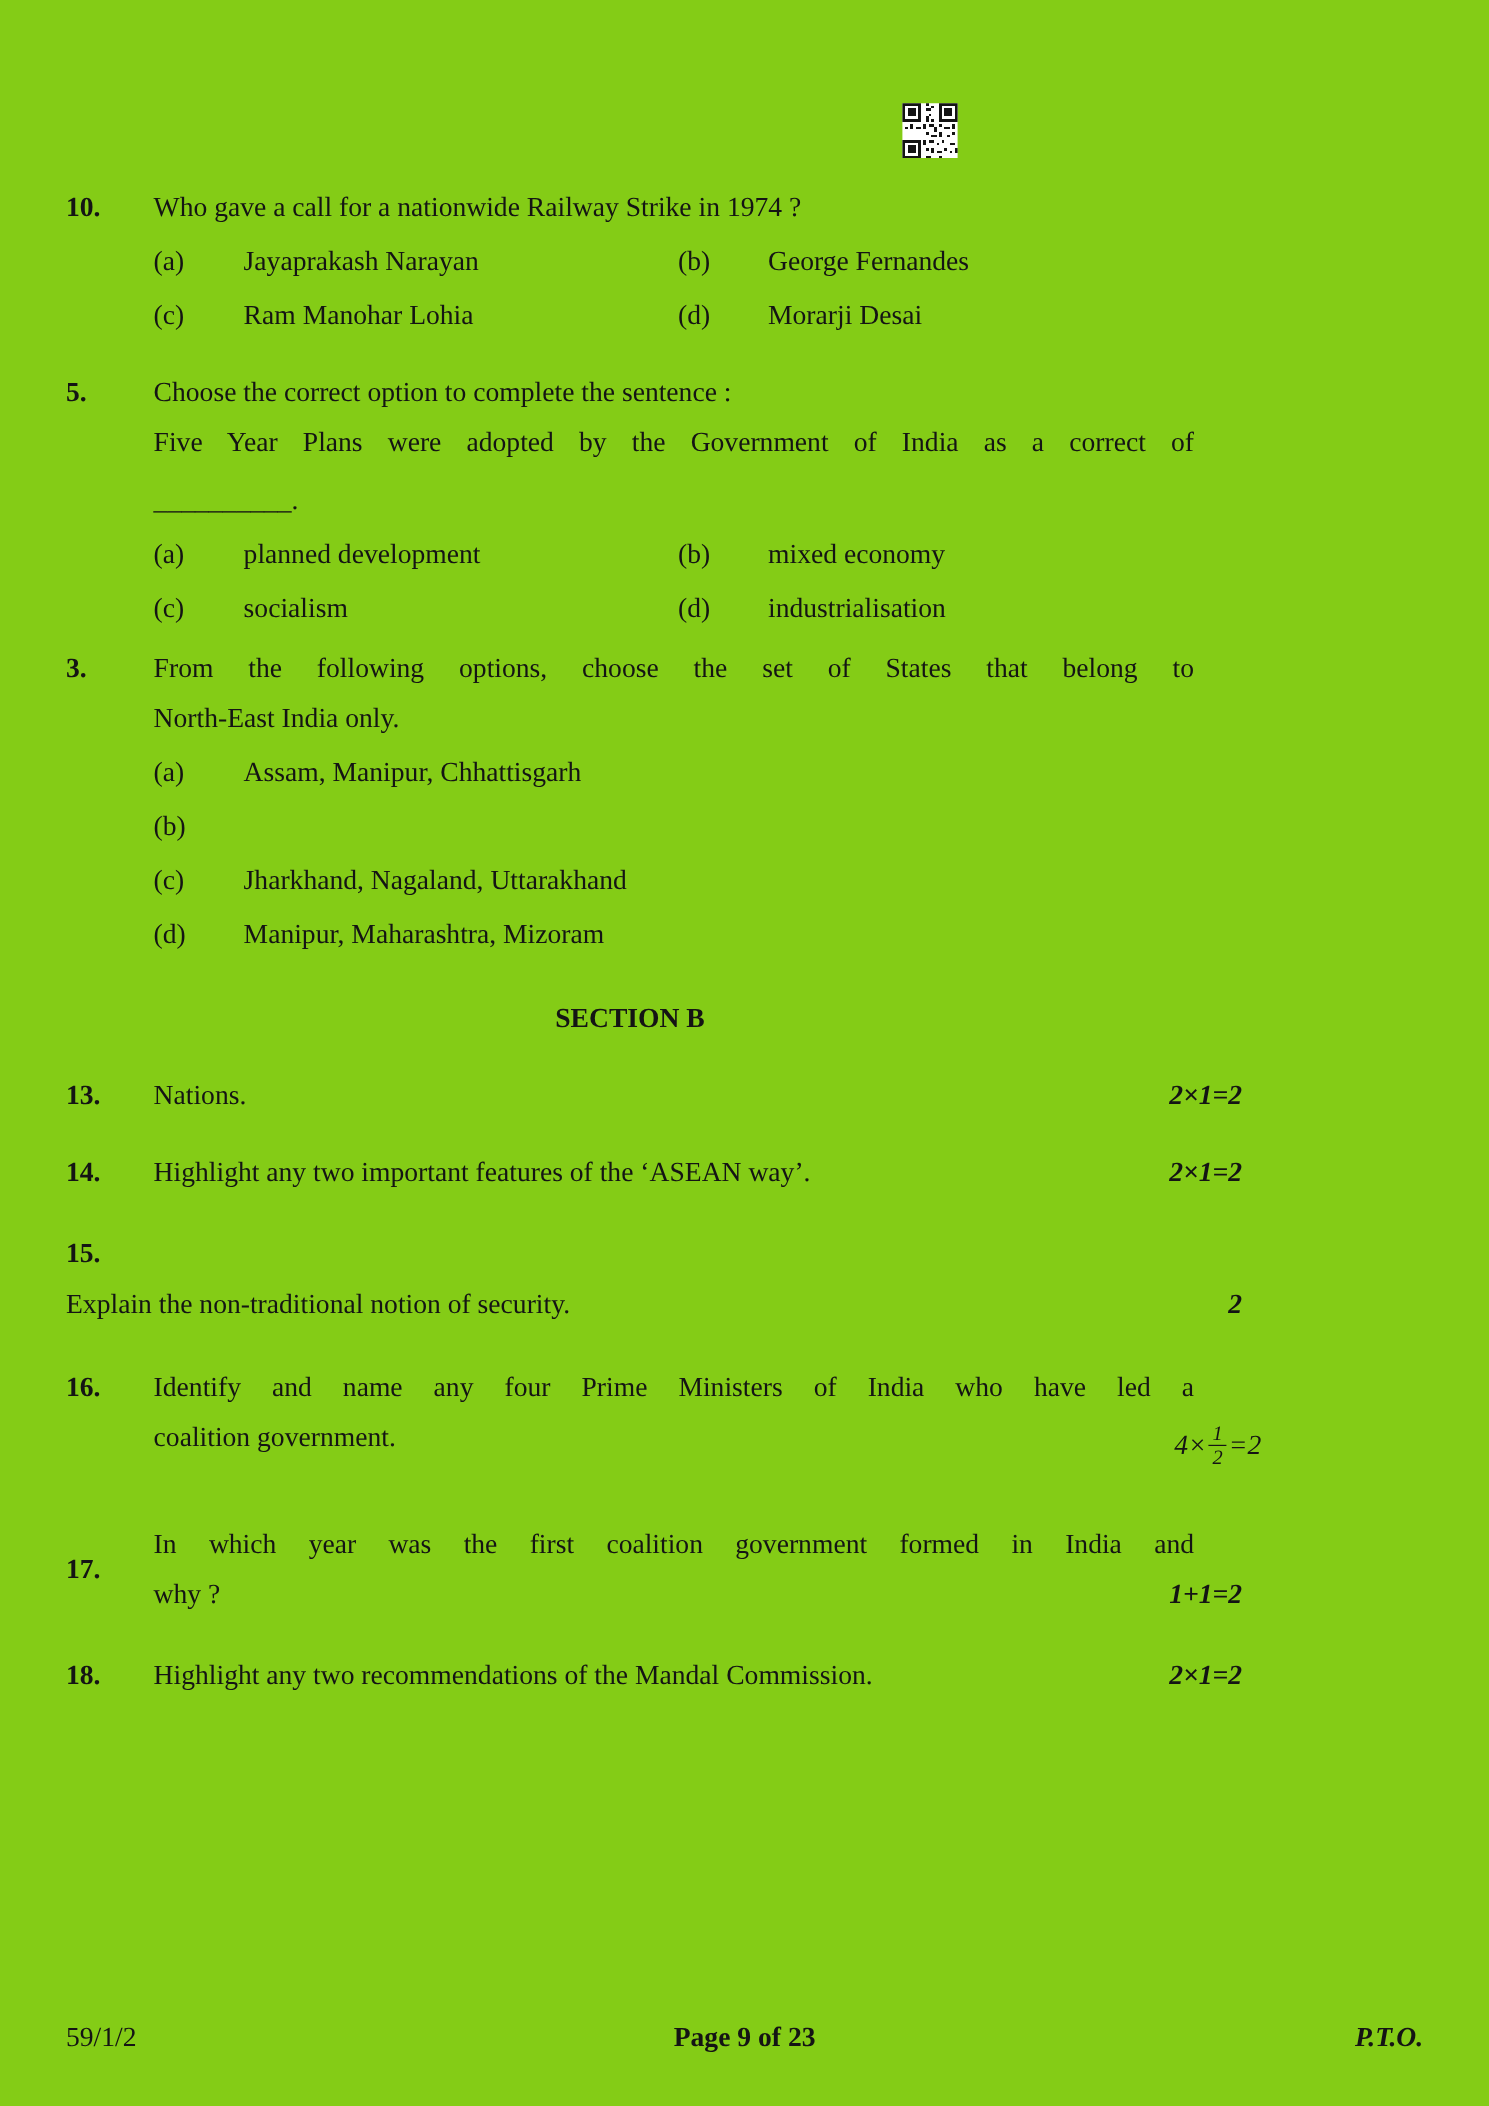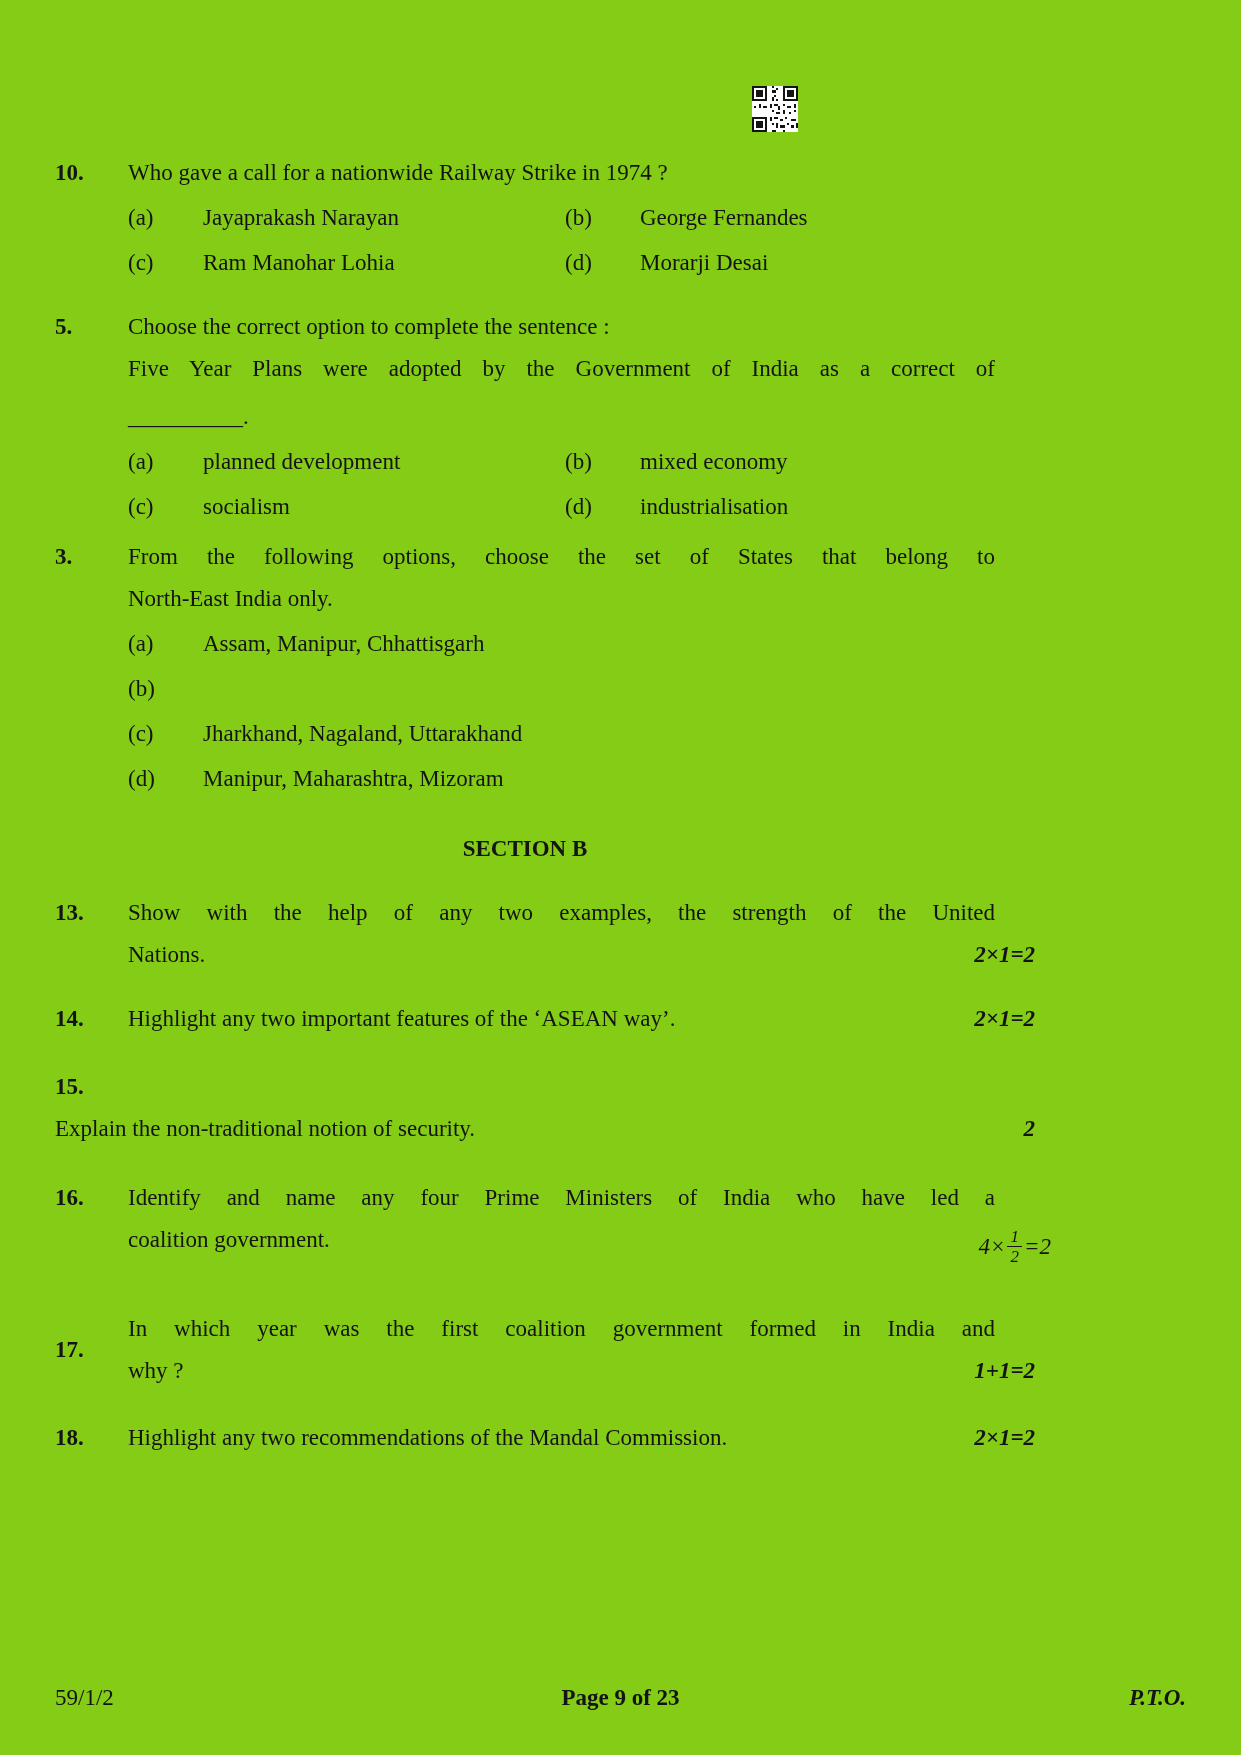--- a/index.html
+++ b/index.html
@@ -178,21 +178,20 @@
           </div>
         </div>
       </div>
     </div>
 
     <div class="section-heading">SECTION B</div>
 
     <div class="q mb22">
       <div class="qnum">13.</div>
       <div class="qbody">
-        <div class="qtext jline">Show with the help of any two examples, the strength of the United</div>
         <div class="qtext">Nations.</div>
         <span class="marks">2×1=2</span>
       </div>
     </div>
 
     <div class="q">
       <div class="qnum">14.</div>
       <div class="qbody">
         <div class="qtext">Highlight any two important features of the ‘ASEAN way’.</div>
         <span class="marks">2×1=2</span>

